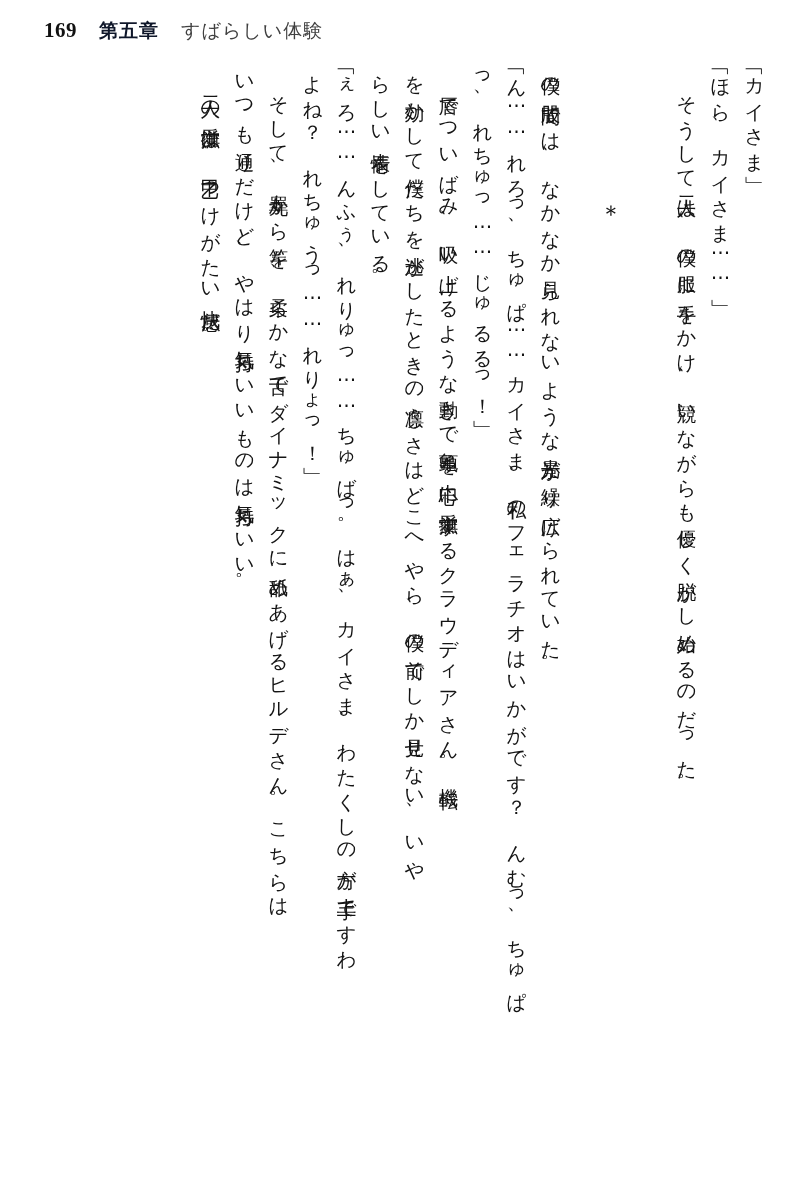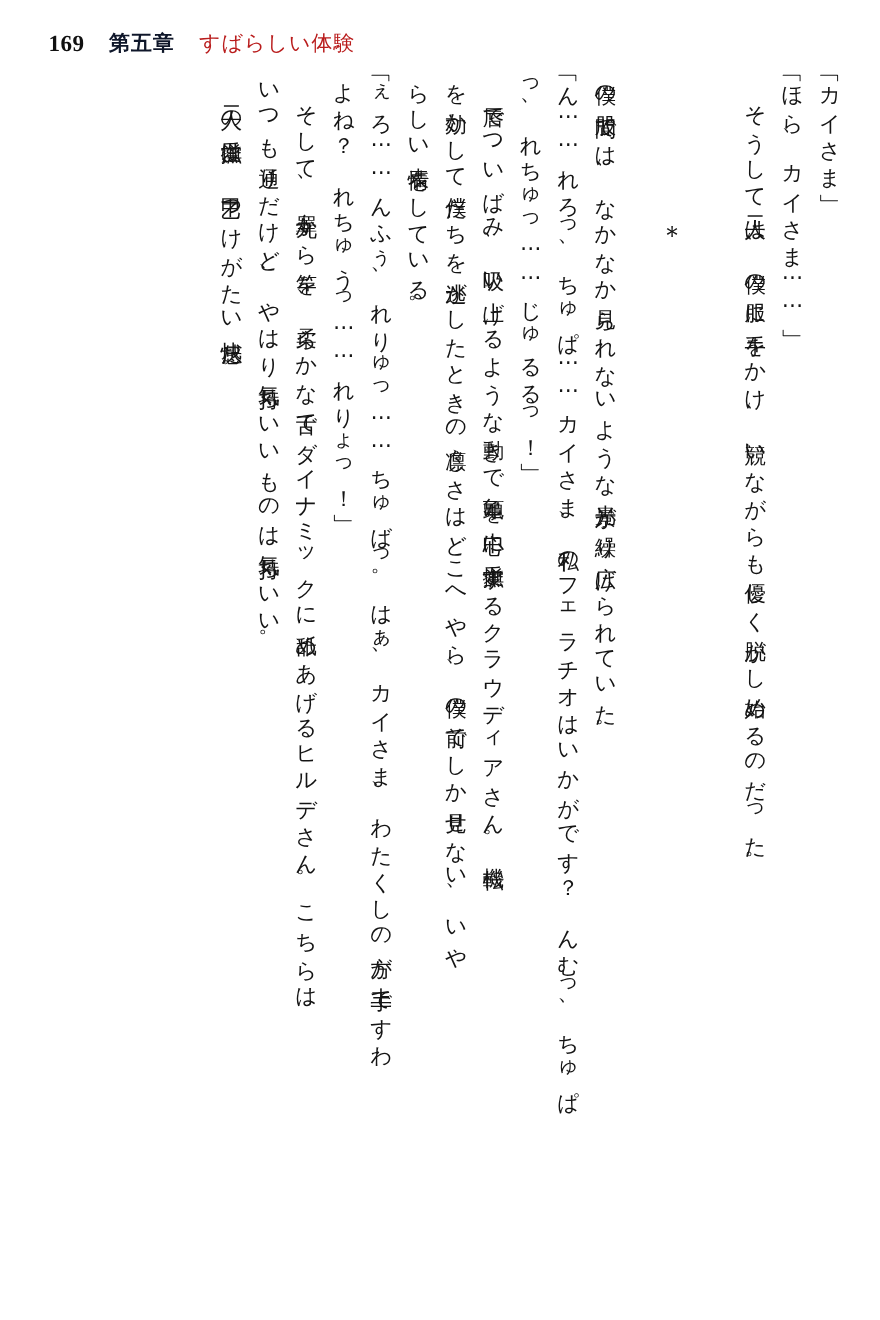--- a/index.html
+++ b/index.html
@@ -24,40 +24,40 @@
   }
 
   
   .header {
     position: absolute;
     top: 18px;
     left: 44px;
     right: 32px;
     height: 34px;
     display: flex;
-    align-items: flex-end;
+    align-items: flex-start;
     gap: 22px;
   }
   .page-number {
     font-size: 21px;
     font-weight: bold;
     letter-spacing: 0.5px;
     color: #111;
     font-family: "Liberation Serif", "DejaVu Serif", serif;
   }
   .chapter-label {
     font-size: 19px;
     font-weight: bold;
     color: #0f172a;
     letter-spacing: 1px;
     font-family: "DejaVu Sans", "Liberation Sans", sans-serif;
   }
   .chapter-title {
     font-size: 19px;
-    color: #b91c1c;
+    color: #404040;
     letter-spacing: 1px;
     font-family: "DejaVu Sans", "Liberation Sans", sans-serif;
   }
 
   
   .body-area {
     position: absolute;
     top: 62px;
     left: 40px;
     right: 36px;

